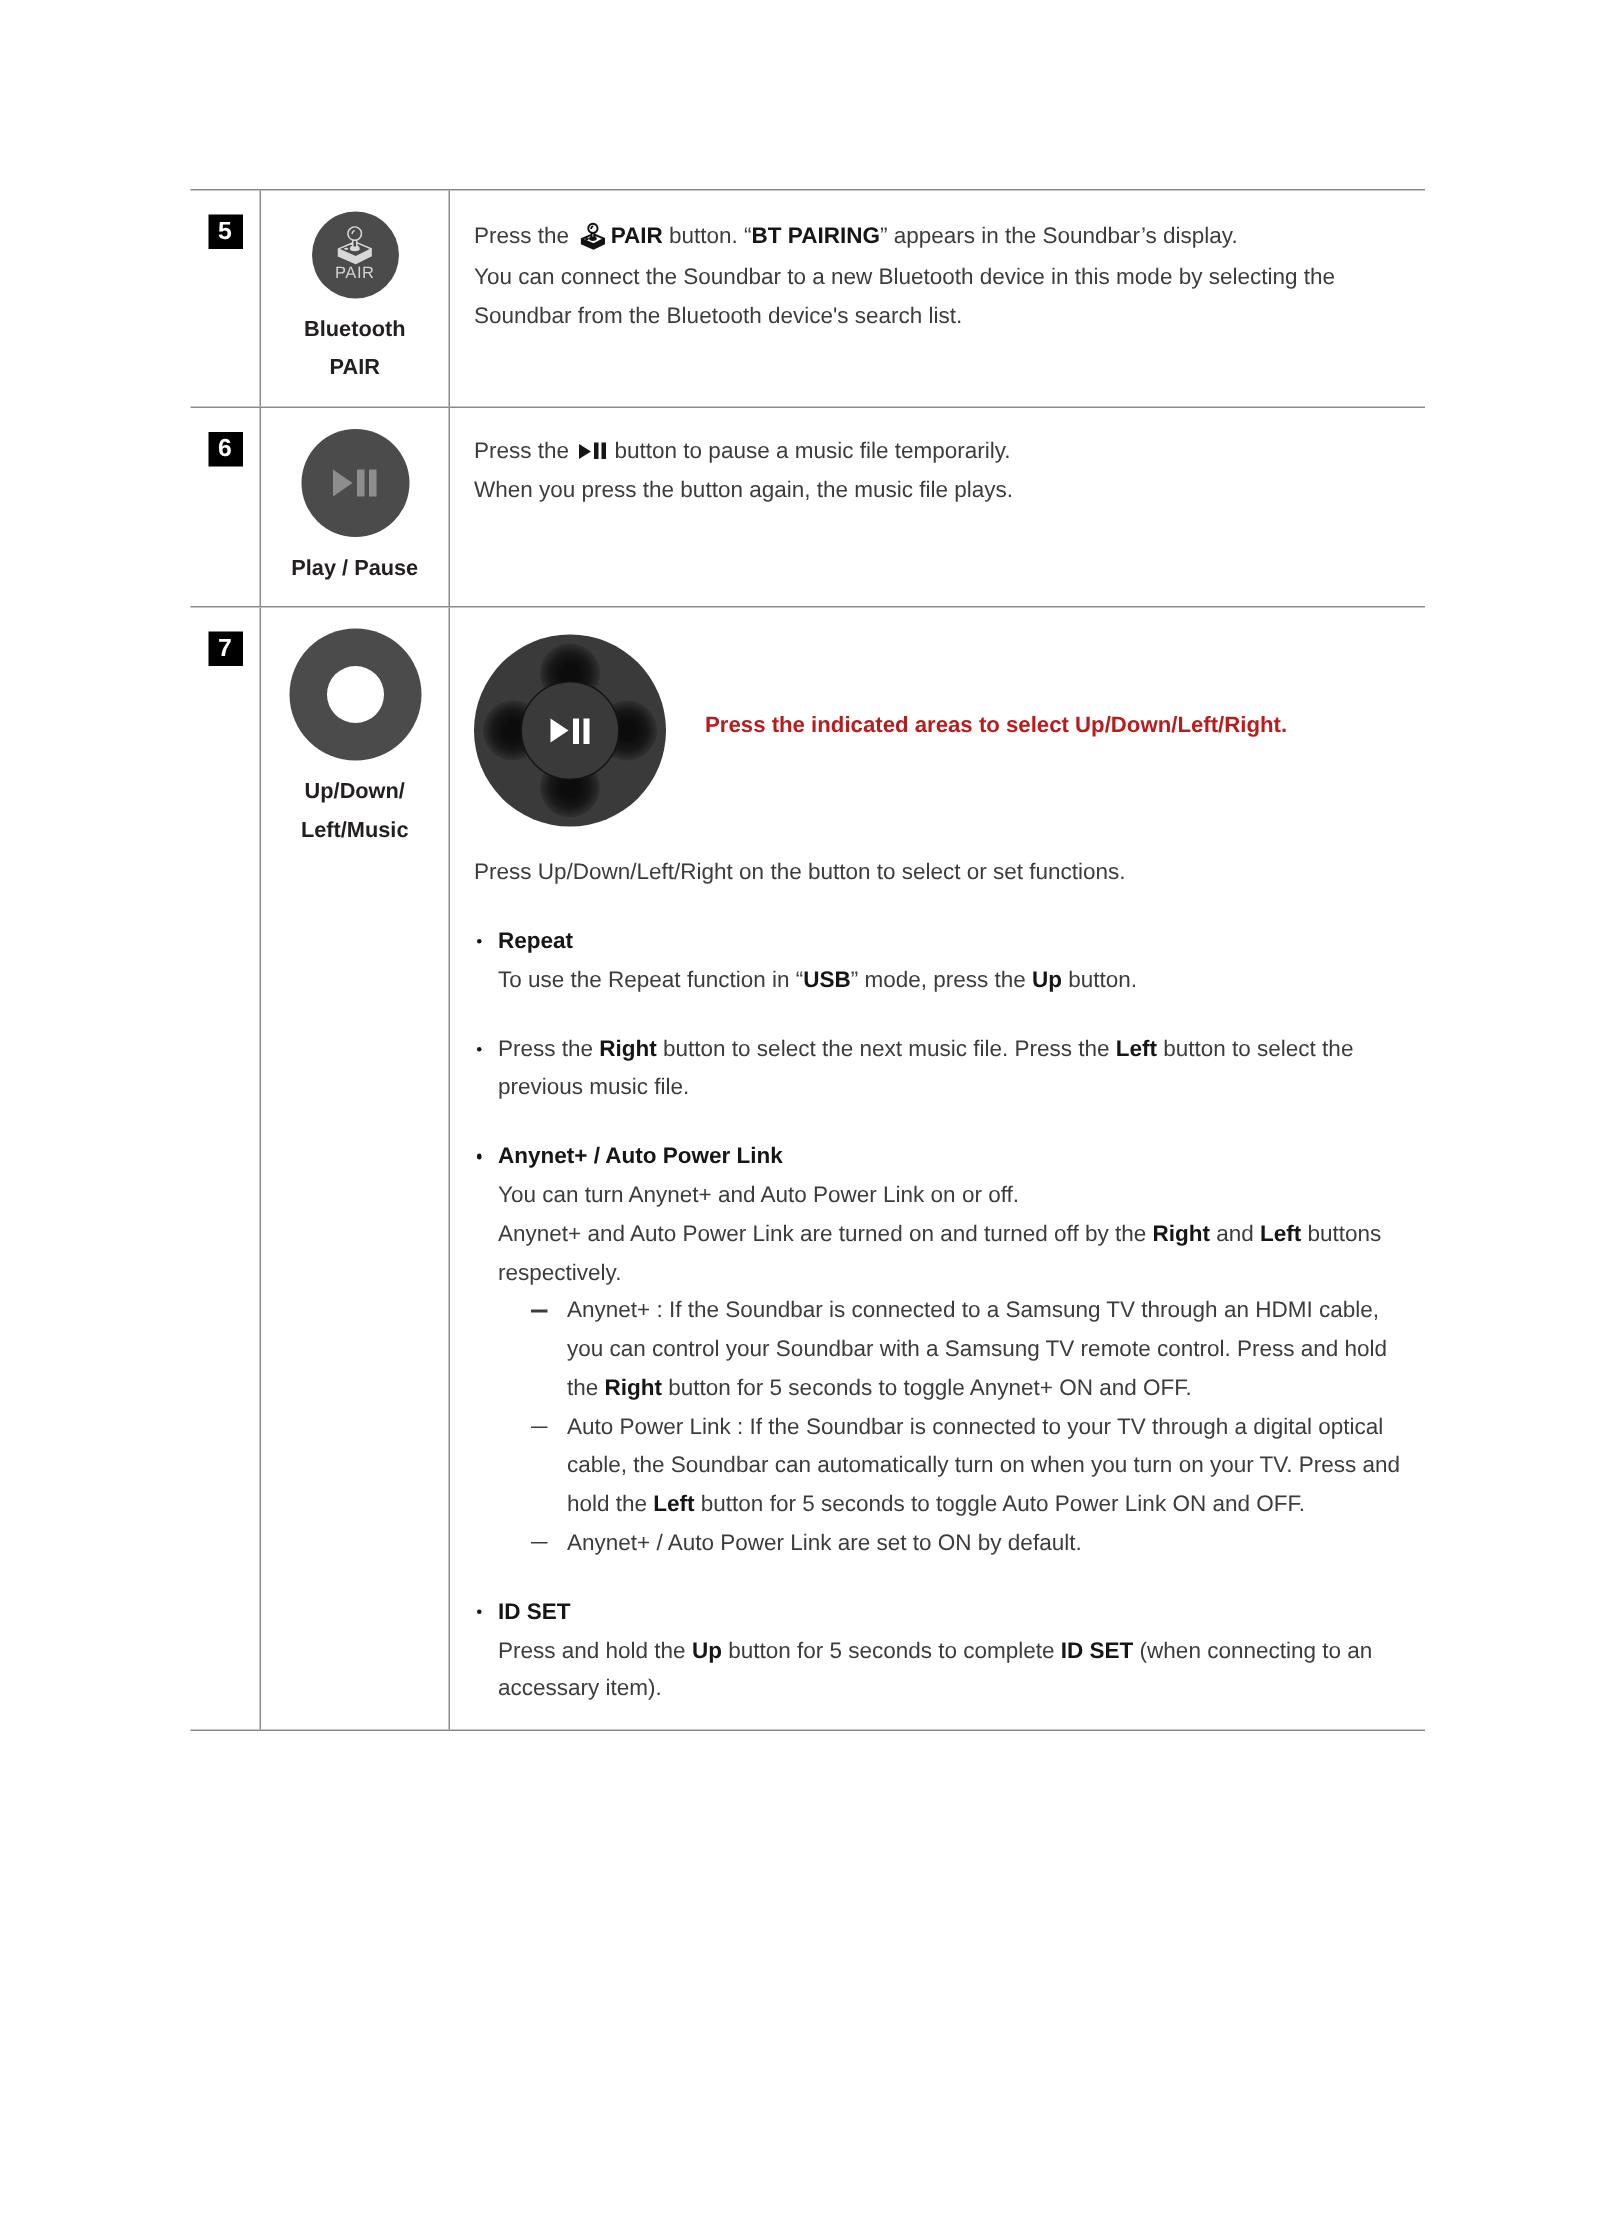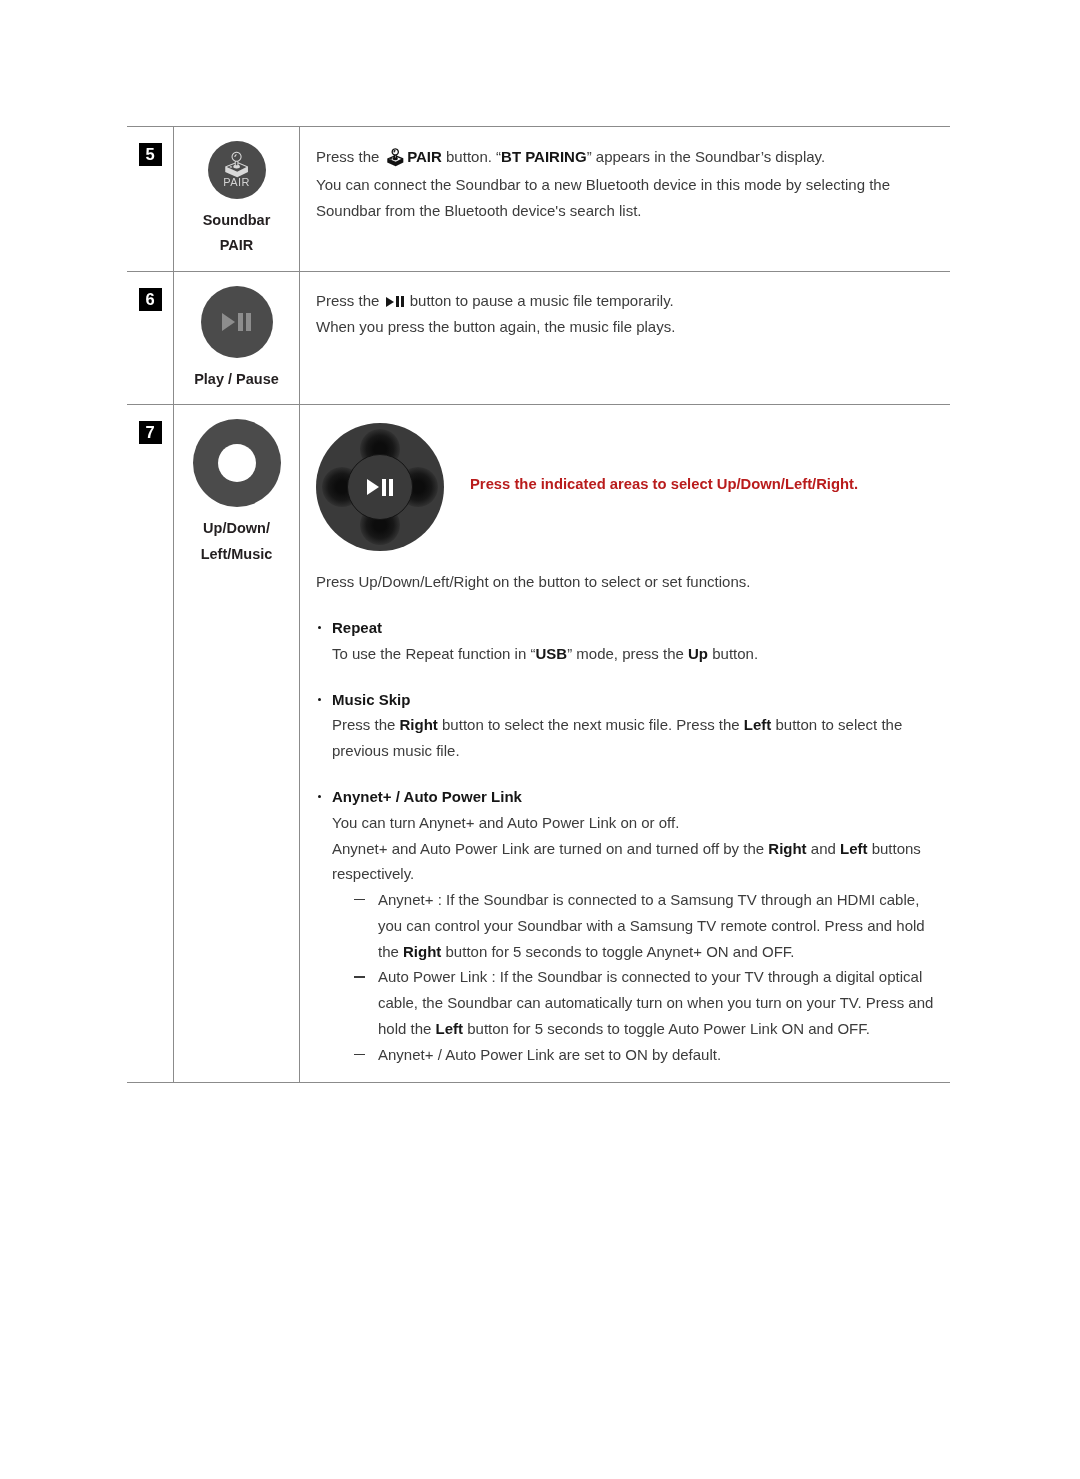--- a/index.html
+++ b/index.html
@@ -212,21 +212,21 @@
     <div class="spec-row">
       <div class="col-num">
         <span class="num-badge">5</span>
       </div>
       <div class="col-icon">
         <div class="ic-circle">
           <span class="bt-glyph">🕹</span>
           <span class="bt-pair-text">PAIR</span>
         </div>
         <div class="ic-label">
-          <div>Soundbar</div>
+          <div>Bluetooth</div>
           <div>PAIR</div>
         </div>
       </div>
       <div class="col-body">
         <div class="t">
           <span>Press the </span><span class="bt-inline">🕹</span><b>PAIR</b><span> button. “</span><b>BT PAIRING</b><span>” appears in the Soundbar’s display.</span>
         </div>
         <div class="t">You can connect the Soundbar to a new Bluetooth device in this mode by selecting the</div>
         <div class="t">Soundbar from the Bluetooth device's search list.</div>
       </div>
@@ -301,21 +301,20 @@
           <li>
             <span class="bullet"></span>
             <div class="bhead">Repeat</div>
             <div class="t">
               <span>To use the Repeat function in “</span><b>USB</b><span>” mode, press the </span><b>Up</b><span> button.</span>
             </div>
           </li>
 
           <li>
             <span class="bullet"></span>
-            <div class="bhead">Music Skip</div>
             <div class="t">
               <span>Press the </span><b>Right</b><span> button to select the next music file. Press the </span><b>Left</b><span> button to select the previous music file.</span>
             </div>
           </li>
 
           <li>
             <span class="bullet"></span>
             <div class="bhead">Anynet+ / Auto Power Link</div>
             <div class="t">You can turn Anynet+ and Auto Power Link on or off.</div>
             <div class="t">
@@ -334,20 +333,27 @@
                   <span>Auto Power Link : If the Soundbar is connected to your TV through a digital optical cable, the Soundbar can automatically turn on when you turn on your TV. Press and hold the </span><b>Left</b><span> button for 5 seconds to toggle Auto Power Link ON and OFF.</span>
                 </div>
               </li>
               <li>
                 <span class="dash"></span>
                 <div class="t">Anynet+ / Auto Power Link are set to ON by default.</div>
               </li>
             </ul>
           </li>
 
+          <li>
+            <span class="bullet"></span>
+            <div class="bhead">ID SET</div>
+            <div class="t">
+              <span>Press and hold the </span><b>Up</b><span> button for 5 seconds to complete </span><b>ID SET</b><span> (when connecting to an accessary item).</span>
+            </div>
+          </li>
 
         </ul>
       </div>
     </div>
 
   </div>
 
 
 </div>
 

